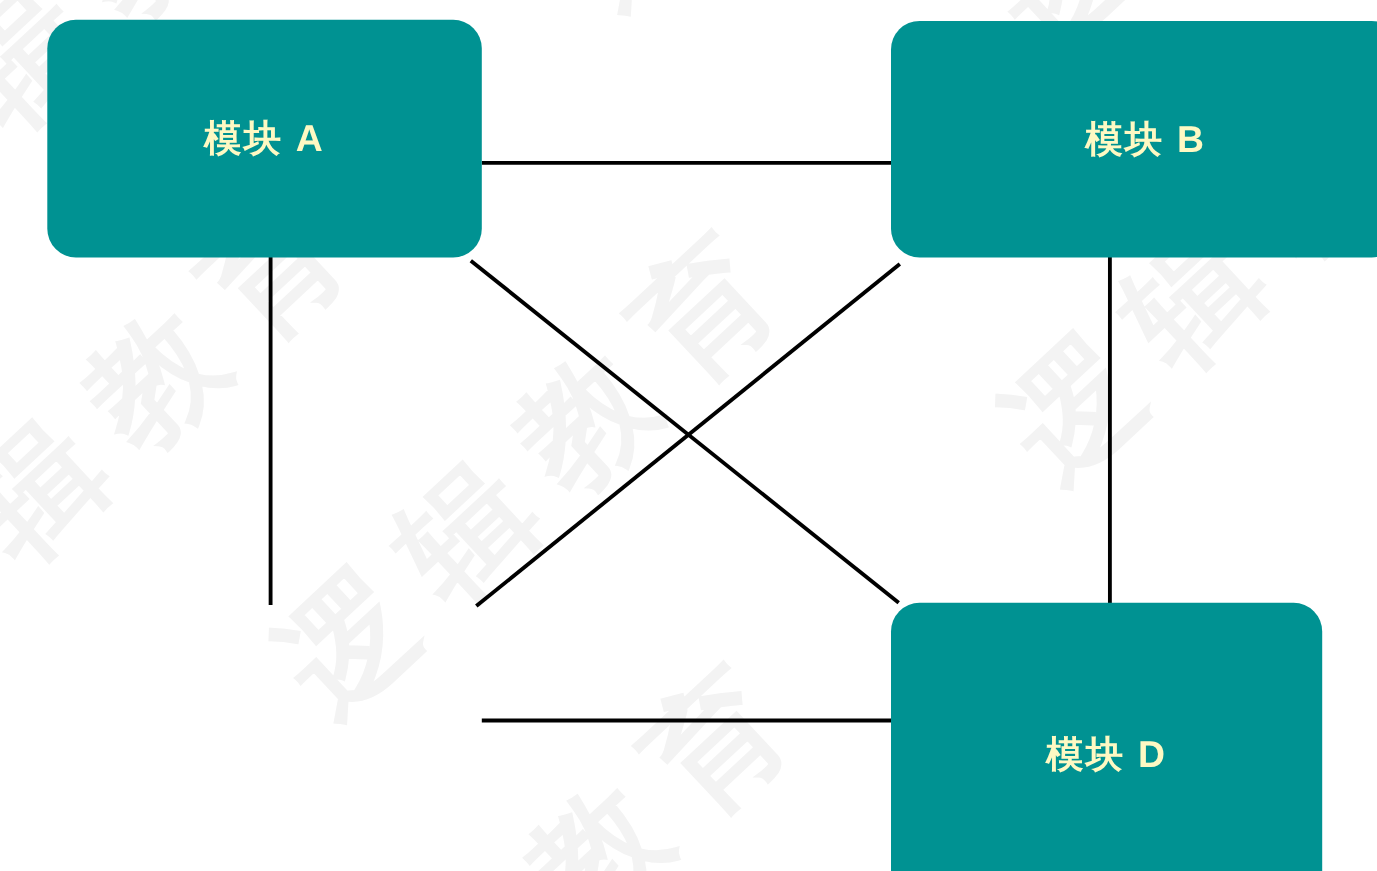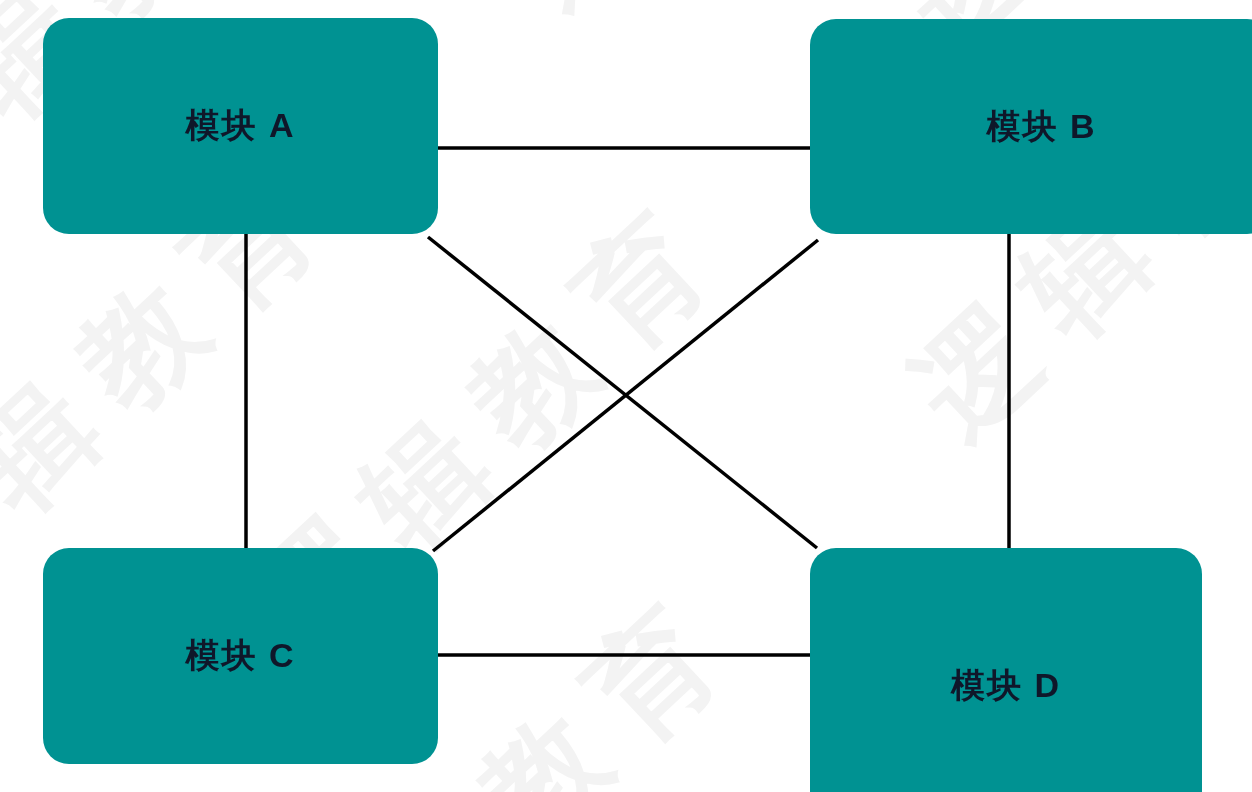--- a/index.html
+++ b/index.html
@@ -48,21 +48,21 @@
     position: absolute;
     background: #009292;
     border-radius: 26px;
     display: flex;
     align-items: center;
     justify-content: center;
     z-index: 2;
     cursor: default;
   }
   .node .node-label {
-    color: #0f172a;
+    color: #fef9c3;
     font-size: 34px;
     font-weight: 700;
     letter-spacing: 2px;
   }
   #node-A { left: 43px;  top: 18px;  width: 395px; height: 216px; }
   #node-B { left: 810px; top: 19px;  width: 463px; height: 215px; }
   #node-C { left: 43px;  top: 548px; width: 395px; height: 216px; }
   #node-D { left: 810px; top: 548px; width: 392px; height: 276px; }
 </style>
 </head>
@@ -90,21 +90,18 @@
     </svg>
 
   <div class="node" id="node-A">
     <span class="node-label">模块 A</span>
   </div>
 
   <div class="node" id="node-B">
     <span class="node-label">模块 B</span>
   </div>
 
-  <div class="node" id="node-C">
-    <span class="node-label">模块 C</span>
-  </div>
 
   <div class="node" id="node-D">
     <span class="node-label">模块 D</span>
   </div>
 
 </div>
 
 </body></html>

